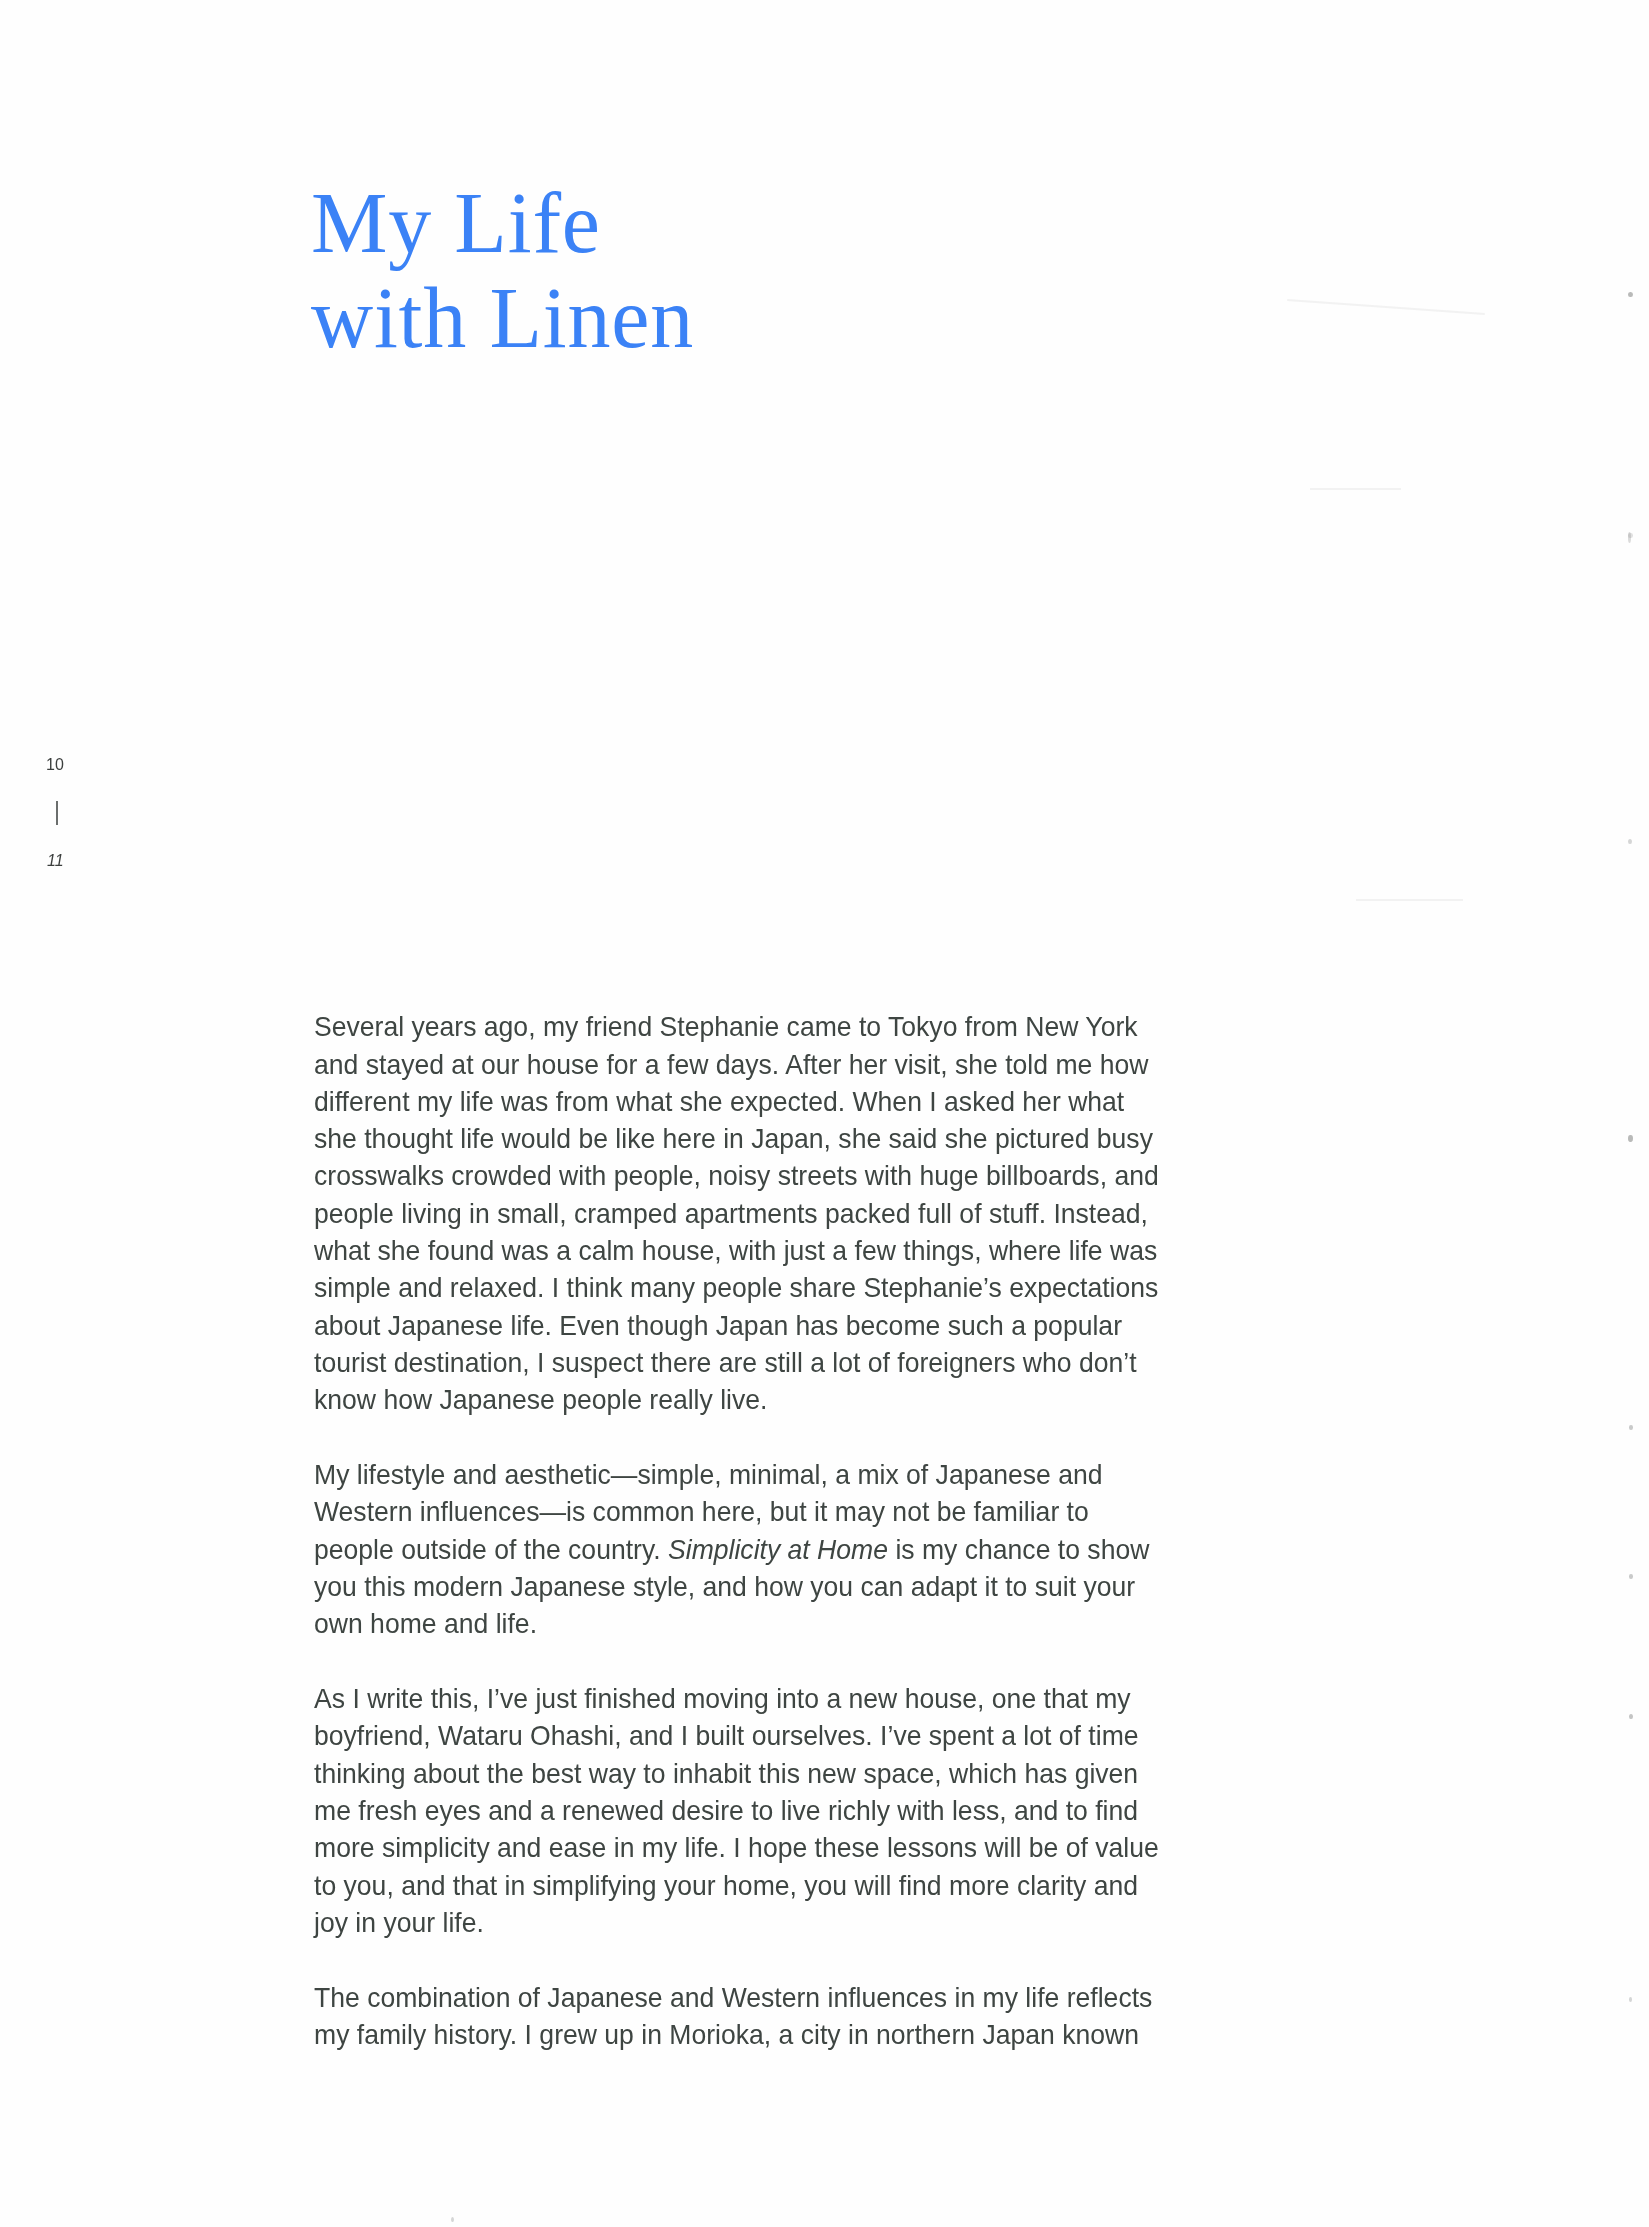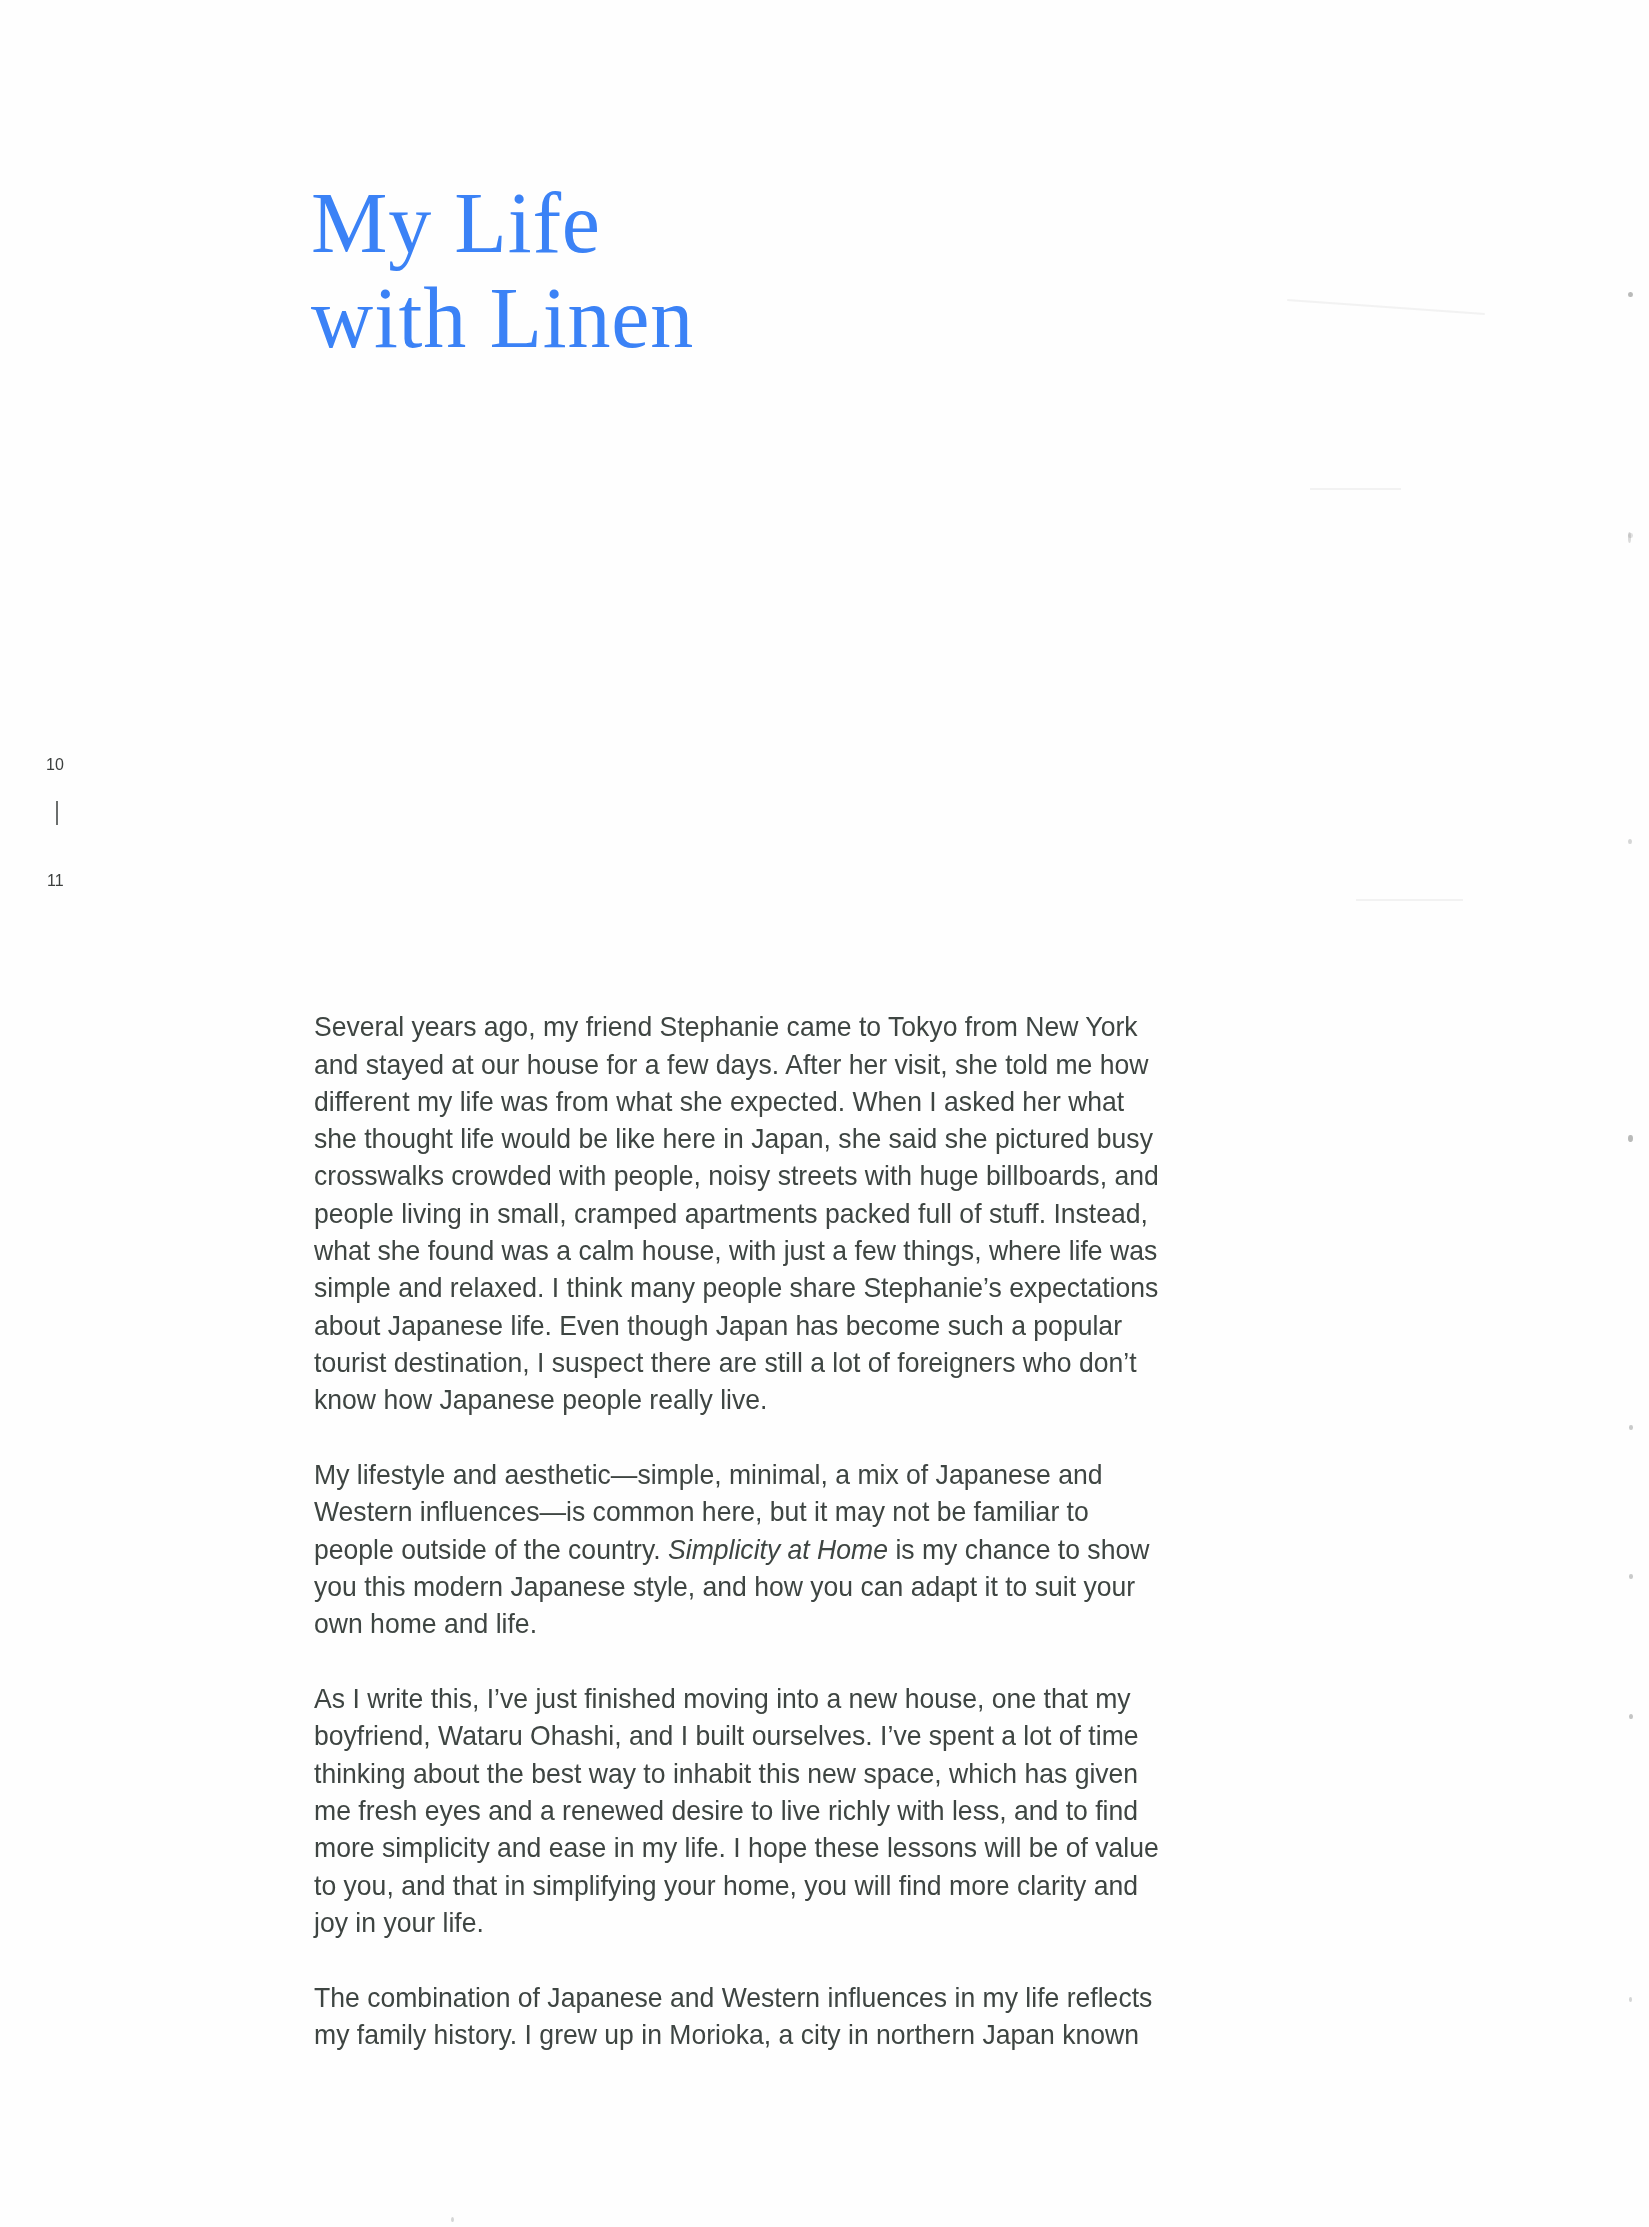--- a/index.html
+++ b/index.html
@@ -72,21 +72,21 @@
 </head>
 <body>
 
 <div class="page">
 
   <div class="title-line" style="top:180px;">My Life</div>
   <div class="title-line" style="top:275px;">with Linen</div>
 
   <div class="folio" style="left:46px; top:757px;">10</div>
   <div class="folio-bar"></div>
-  <div class="folio" style="left:47px; top:873px;">11</div>
+  <div class="folio" style="left:47px; top:853px;font-style:italic;">11</div>
 
   <div>
     <div class="body-line" style="top: 1013px; transform: scaleX(0.97);">Several years ago, my friend Stephanie came to Tokyo from New York</div>
     <div class="body-line" style="top: 1051px; transform: scaleX(0.97);">and stayed at our house for a few days. After her visit, she told me how</div>
     <div class="body-line" style="top: 1088px; transform: scaleX(0.97);">different my life was from what she expected. When I asked her what</div>
     <div class="body-line" style="top: 1125px; transform: scaleX(0.97);">she thought life would be like here in Japan, she said she pictured busy</div>
     <div class="body-line" style="top: 1162px; transform: scaleX(0.97);">crosswalks crowded with people, noisy streets with huge billboards, and</div>
     <div class="body-line" style="top: 1200px; transform: scaleX(0.97);">people living in small, cramped apartments packed full of stuff. Instead,</div>
     <div class="body-line" style="top: 1237px; transform: scaleX(0.97);">what she found was a calm house, with just a few things, where life was</div>
     <div class="body-line" style="top: 1274px; transform: scaleX(0.97);">simple and relaxed. I think many people share Stephanie’s expectations</div>

